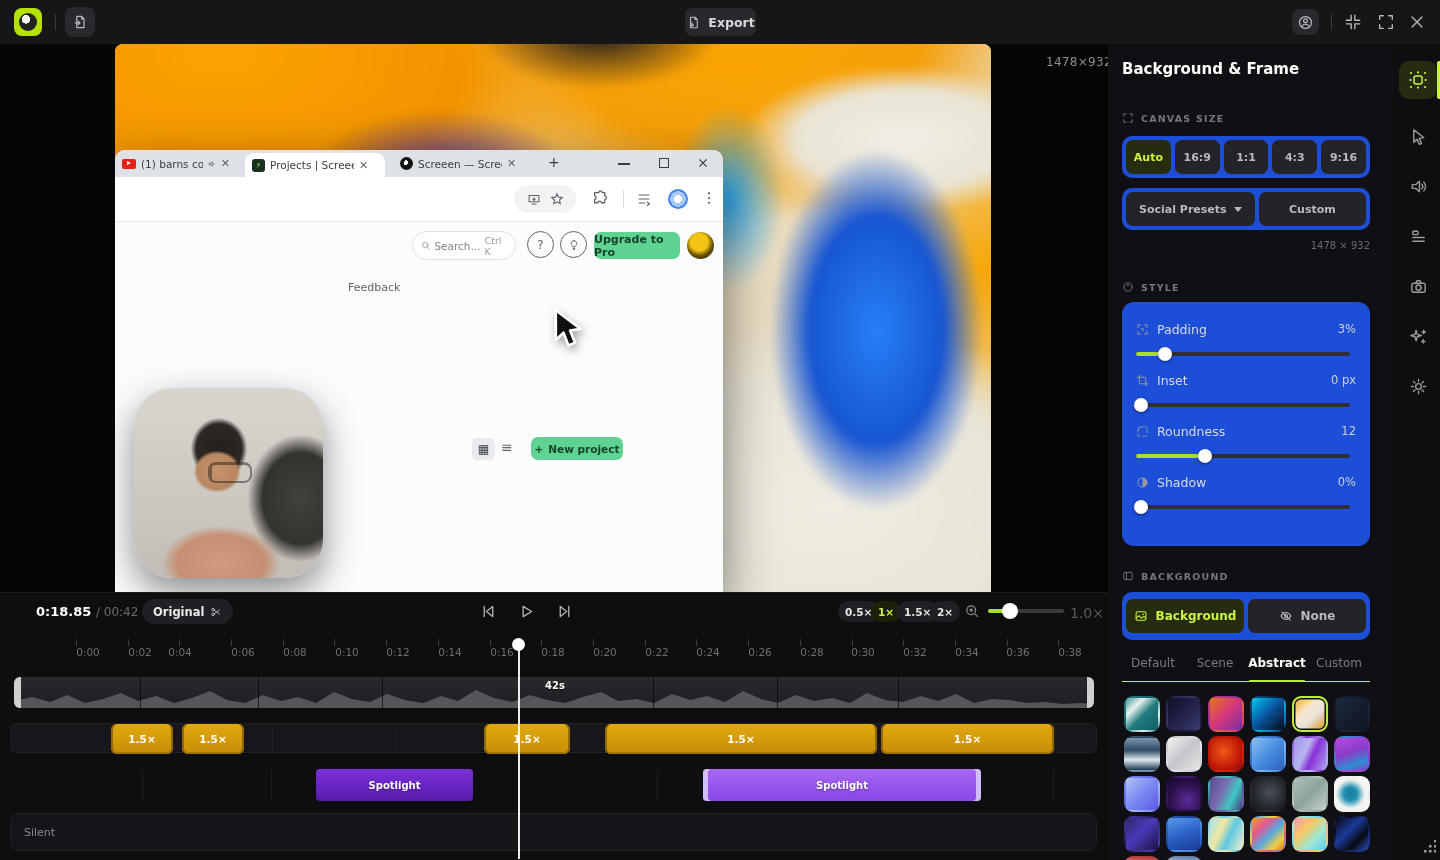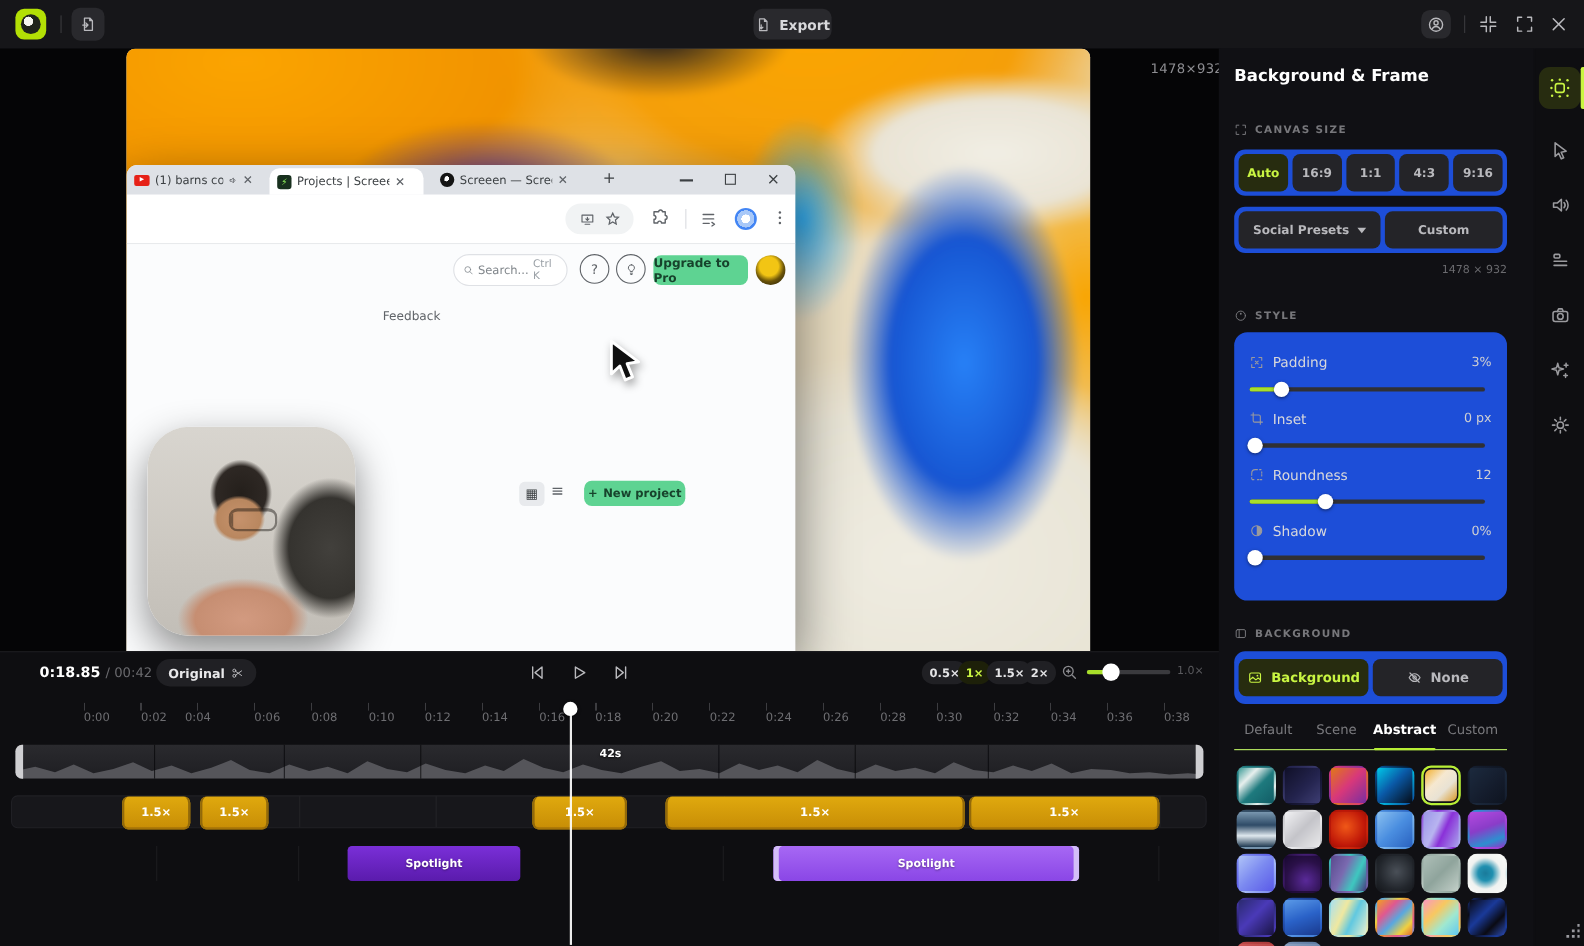--- a/index.html
+++ b/index.html
@@ -149,21 +149,21 @@
   #tl-time .total { color:#6a6a6e; font-weight:normal; font-size:12px; }
   #original-pill { position:absolute; left:142px; top:6px; height:25px; padding:0 11px; background:#202024; border-radius:13px;
     display:flex; align-items:center; gap:6px; font-size:11.5px; font-weight:bold; color:#e8e8ea; }
   .pb-btn { position:absolute; top:10px; }
   .speed-pill { position:absolute; top:8px; height:21px; padding:0 7px; background:#202024; border-radius:11px;
     display:flex; align-items:center; font-size:10.5px; font-weight:bold; color:#e4e4e6; }
   .speed-pill.active { color:#c9f542; background:#1d2009; }
   #zoom-slider { position:absolute; left:988px; top:16px; width:76px; height:4px; border-radius:2px; background:#3a3a3e; }
   #zoom-slider .fill { position:absolute; left:0; width:22px; height:4px; border-radius:2px; background:#a8df2a; }
   #zoom-slider .thumb { position:absolute; left:14px; top:-6px; width:16px; height:16px; border-radius:50%; background:#fff; }
-  #zoom-label { position:absolute; left:1070px; top:12px; font-size:10px; color:#5a5a5e;text-align:center; }
+  #zoom-label { position:absolute; left:1070px; top:12px; font-size:14px; color:#5a5a5e;text-align:center; }
 
   #ruler { position:absolute; left:0; top:46px; width:1110px; height:26px; }
   #tickmarks { position:absolute; left:76px; top:0; width:1010px; height:7px;
     background:repeating-linear-gradient(90deg, #3c3c40 0 1px, transparent 1px 51.7px); }
   .tick { position:absolute; top:7px; transform:translateX(-50%); font-size:10.5px; color:#6e6e72; white-space:nowrap; }
 
   #wave-track { position:absolute; left:14px; top:84px; width:1080px; height:31px; border-radius:6px; overflow:hidden;
     background:linear-gradient(180deg,#2a2a2e 0%, #1e1e22 100%); }
   .wave-cap { position:absolute; top:84px; width:7px; height:31px; background:#cfcfd2; z-index:3; }
   .cutline { position:absolute; top:0; width:1px; height:31px; background:rgba(5,5,8,.7); }
@@ -632,20 +632,23 @@
       <div class="cellline" style="left:132px; background:rgba(255,255,255,.06);"></div>
       <div class="cellline" style="left:261px; background:rgba(255,255,255,.06);"></div>
       <div class="cellline" style="left:385px; background:rgba(255,255,255,.06);"></div>
       <div class="cellline" style="left:647px; background:rgba(255,255,255,.06);"></div>
       <div class="cellline" style="left:920px; background:rgba(255,255,255,.06);"></div>
       <div class="cellline" style="left:1043px; background:rgba(255,255,255,.06);"></div>
       <div class="spotseg spot-dark" style="left:306px; width:157px;">Spotlight</div>
       <div class="spotseg spot-light" style="left:693px; width:278px;">Spotlight</div>
     </div>
 
+    <div id="silent-track">
+      <span>Silent</span>
+    </div>
 
     <div id="playhead">
       <div class="knob"></div>
       <div class="stem"></div>
     </div>
   </section>
 
   <div id="resize-grip"></div>
 </div>
 

